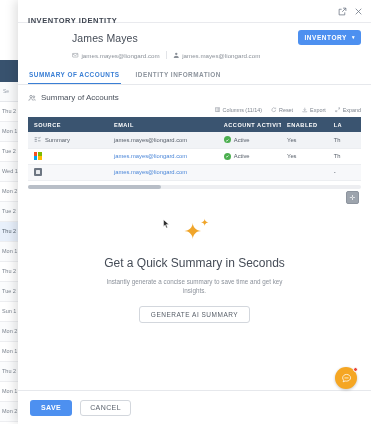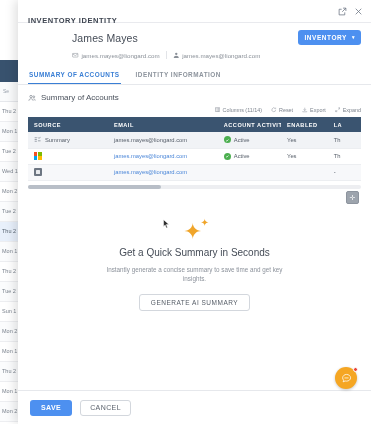--- a/index.html
+++ b/index.html
@@ -116,21 +116,21 @@
             border: 1px solid #8d949e; display: flex; align-items: center; justify-content: center;
             color: #f0f1f3; font-size: 7px; line-height: 1; cursor: pointer; }
 
   
   .ai-promo { flex: 1; display: flex; flex-direction: column; align-items: center;
               justify-content: flex-start; padding-top: 14px; }
   .sparkle { position: relative; width: 36px; height: 28px; }
   .sp { position: absolute; color: #f0a52a; }
   .sp-big { left: 7px; top: 3px; font-size: 22px; line-height: 22px; }
   .sp-sm  { left: 24px; top: 0px; font-size: 10px; line-height: 10px; }
-  .promo-h { font-size: 10px; color: #454c57; margin-top: 1px; }
+  .promo-h { font-size: 12px; color: #454c57; margin-top: 10px; }
   .promo-p { font-size: 6.3px; color: #8c929b; line-height: 1.5; text-align: center;
              max-width: 190px; margin-top: 7px; }
   .gen-btn { margin-top: 11px; font-size: 6.5px; letter-spacing: .5px; color: #555c66;
              background: #fff; border: 1px solid #d3d7dd; border-radius: 3px;
              height: 17px; padding: 0 11px; display:flex; align-items:center; cursor: pointer; }
 
   
   .cursor { position: absolute; left: 163px; top: 219px; width: 7px; height: 10px; }
 
   

